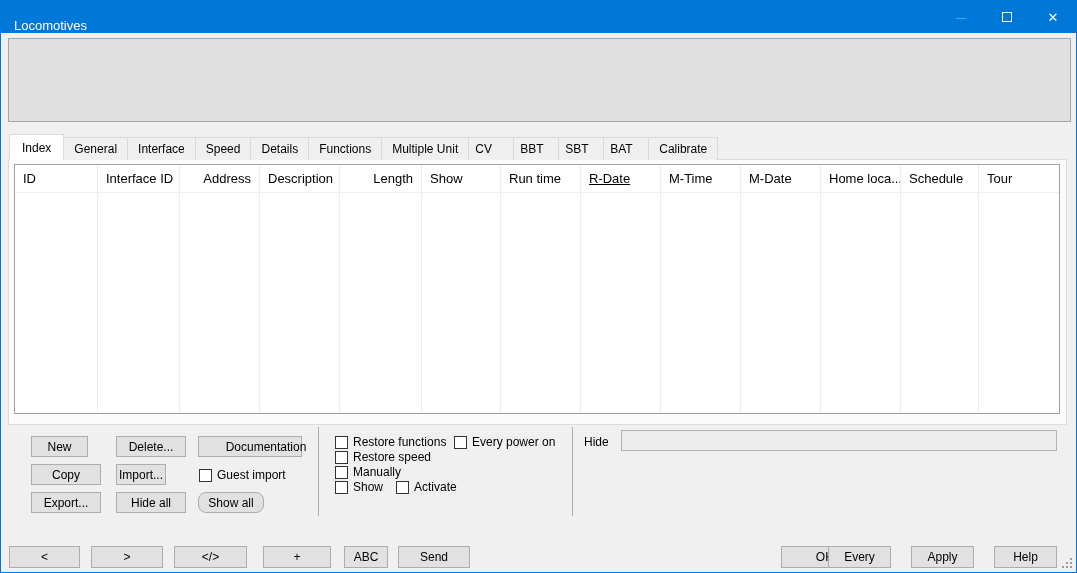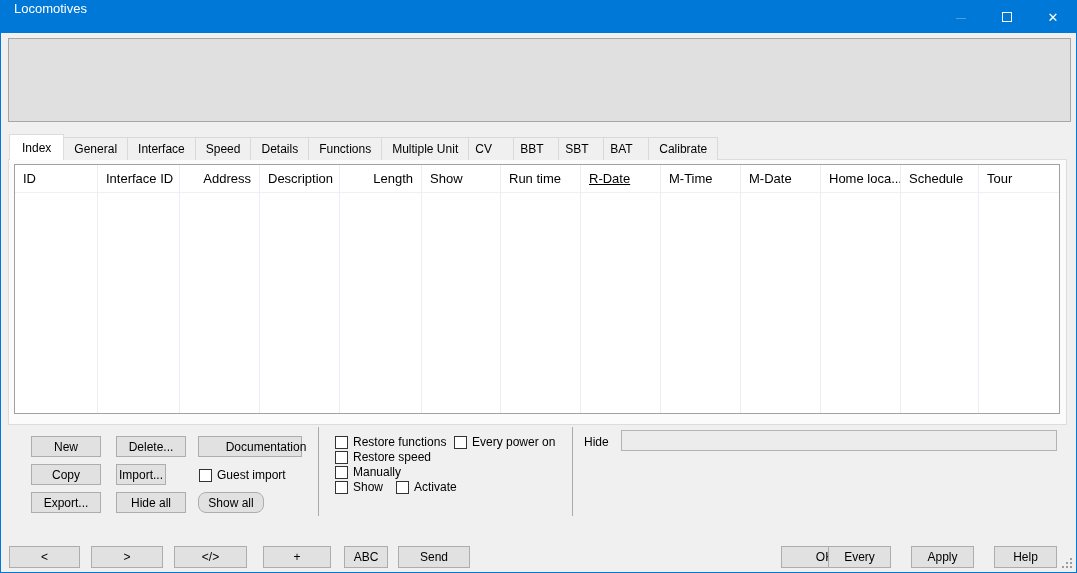--- a/index.html
+++ b/index.html
@@ -1,20 +1,20 @@
 <!DOCTYPE html>
 <html><head>
 <meta charset="utf-8">
 <style>
   * { margin:0; padding:0; box-sizing:border-box; }
   html,body { width:1077px; height:573px; background:#d6d6d6; font-family:"Liberation Sans","DejaVu Sans",sans-serif; }
   .window { position:absolute; left:0; top:0; width:1077px; height:573px; background:#f0f0f0; border:1px solid #0078d7; overflow:hidden; }
 
   
-  .titlebar { position:absolute; left:0; top:0; width:100%; height:32px; background:#0078d7; display:flex; align-items:flex-start; }
+  .titlebar { position:absolute; left:0; top:0; width:100%; height:32px; background:#0078d7; display:flex; align-items:flex-end; }
   .title-text { color:#ffffff; font-size:13px; padding-left:13px; }
   .win-controls { position:absolute; right:0; top:0; height:32px; display:flex; }
   .win-btn { width:46px; height:32px; display:flex; align-items:center; justify-content:center; color:#fff; font-size:13px; }
   .win-btn.dim { color:rgba(255,255,255,0.38); }
   .max-glyph { width:10px; height:10px; border:1px solid #ffffff; display:inline-block; }
 
   
   .top-panel { position:absolute; left:7px; top:37px; width:1063px; height:84px; background:#e0e0e0; border:1px solid #a6a6a6; }
 
   
@@ -124,21 +124,21 @@
         <div class="hcell">Home loca...</div>
       </div>
     <div class="col" style="width:78px;">
         <div class="hcell">Schedule</div>
       </div>
     <div class="col" style="width:82px;">
         <div class="hcell">Tour</div>
       </div>
   </div>
 
-  <div class="btn" style="left:30px; top:435px; width:70px;">New</div>
+  <div class="btn" style="left:30px; top:435px; width:57px;">New</div>
   <div class="btn" style="left:115px; top:435px; width:70px;">Delete...</div>
   <div class="btn" style="left:197px; top:435px; width:104px;padding-left:32px;">Documentation</div>
 
   <div class="btn" style="left:30px; top:463px; width:70px;">Copy</div>
   <div class="btn" style="left:115px; top:463px; width:50px;">Import...</div>
   <div class="cbrow" style="left:198px; top:467px;">
     <span class="cbox"></span>
     <span class="cblabel">Guest import</span>
   </div>
 

